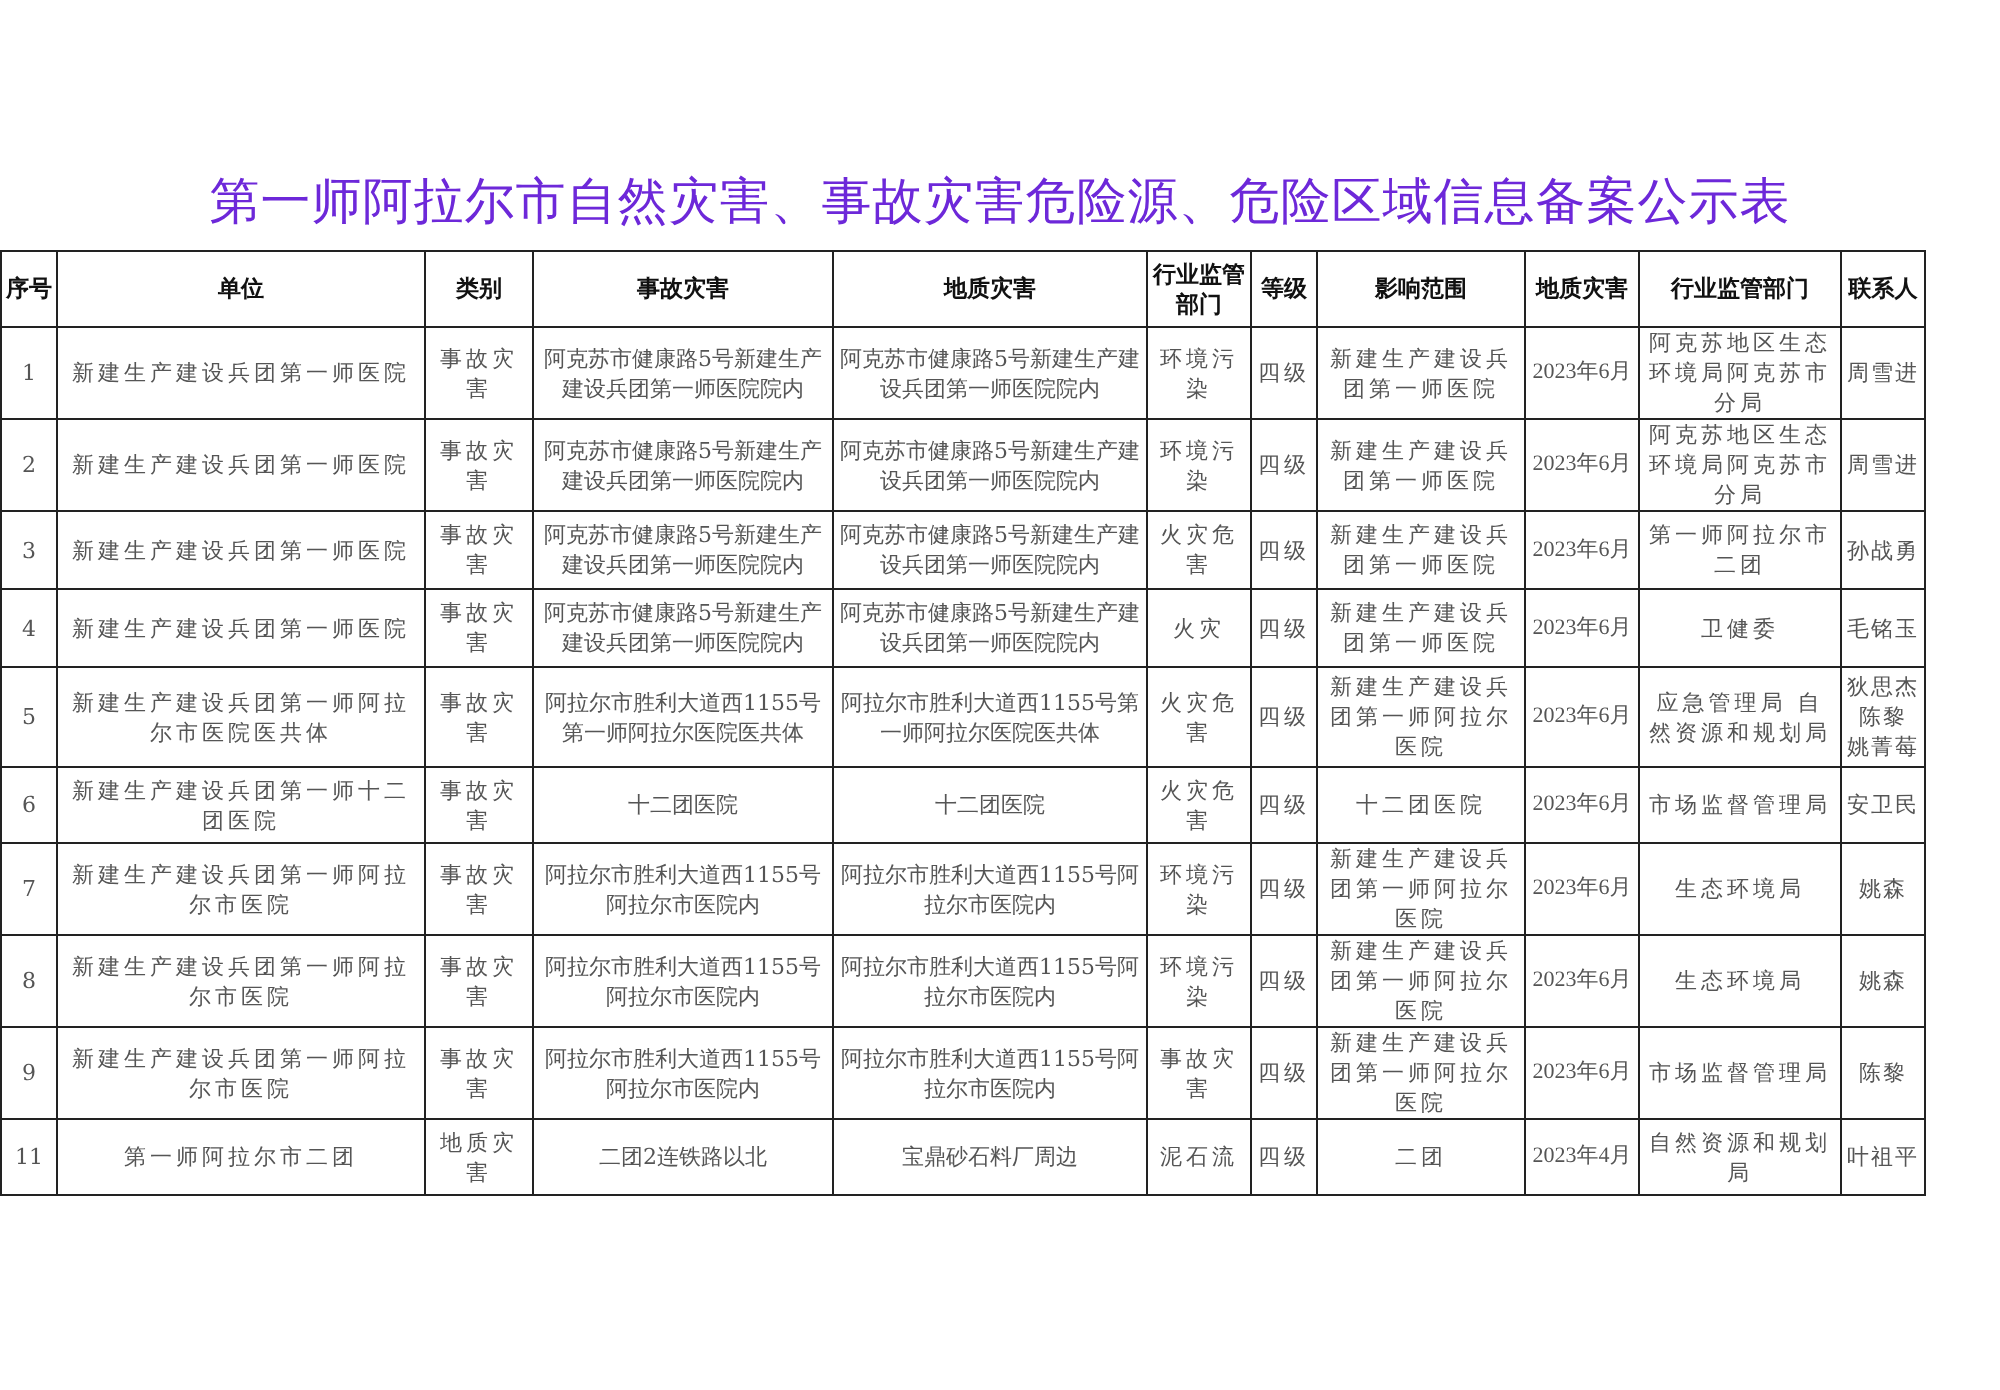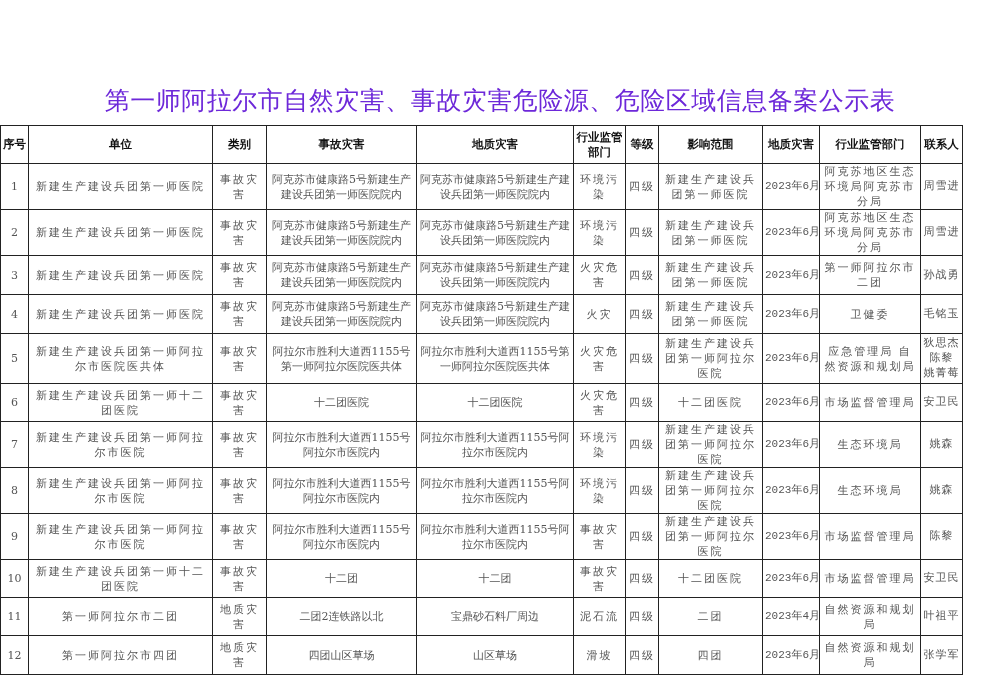--- a/index.html
+++ b/index.html
@@ -3,22 +3,22 @@
 <meta charset="utf-8">
 <style>
   html, body { margin:0; padding:0; background:#ffffff; }
   body { width:1000px; height:695px; position:relative; overflow:hidden; font-family:"DejaVu Serif", serif; color:#333; }
   .title { position:absolute; left:0; top:84px; width:1000px; text-align:center; font-family:"DejaVu Serif", serif; font-size:25px; color:#6d28d9; letter-spacing:0.5px; }
   table.grid { position:absolute; left:0; top:125px; border-collapse:collapse; table-layout:fixed; width:962px;border-radius:13px; }
   table.grid td, table.grid th { border:1.4px solid #222; text-align:center; vertical-align:middle; padding:0 2px; line-height:15px; overflow:hidden; }
   table.grid th { font-family:"DejaVu Sans", sans-serif; font-weight:bold; font-size:11.5px; color:#111; height:37px; }
   table.grid td { font-size:11px; color:#555; }
   td.num { font-size:13px; color:#555; }
-  td.date { font-family:Liberation Mono, monospace; font-size:13px; color:#111; white-space:nowrap; padding:0; }
-  td.contact { font-size:12px; letter-spacing:1px;font-family:Liberation Mono, monospace; }
+  td.date { font-family:Liberation Serif, serif; font-size:13px; color:#111; white-space:nowrap; padding:0; }
+  td.contact { font-size:12px; letter-spacing:1px; }
   td.spaced { letter-spacing:2px; }
 </style>
 </head>
 <body>
 
 <div class="title">第一师阿拉尔市自然灾害、事故灾害危险源、危险区域信息备案公示表</div>
 
 <table class="grid">
   <colgroup>
     <col style="width:28px">
@@ -160,52 +160,26 @@
         <td>阿拉尔市胜利大道西1155号阿拉尔市医院内</td>
         <td>阿拉尔市胜利大道西1155号阿拉尔市医院内</td>
         <td class="spaced">事故灾害</td>
         <td class="spaced">四级</td>
         <td class="spaced">新建生产建设兵团第一师阿拉尔医院</td>
         <td class="date">2023年6月</td>
         <td class="spaced">市场监督管理局</td>
         <td class="contact">陈黎</td>
       </tr>
       <tr style="height: 38px;">
-        <td class="num">10</td>
-        <td class="spaced">新建生产建设兵团第一师十二团医院</td>
-        <td class="spaced">事故灾害</td>
-        <td>十二团</td>
-        <td>十二团</td>
-        <td class="spaced">事故灾害</td>
-        <td class="spaced">四级</td>
-        <td class="spaced">十二团医院</td>
-        <td class="date">2023年6月</td>
-        <td class="spaced">市场监督管理局</td>
-        <td class="contact">安卫民</td>
-      </tr>
-      <tr style="height: 38px;">
         <td class="num">11</td>
         <td class="spaced">第一师阿拉尔市二团</td>
         <td class="spaced">地质灾害</td>
         <td>二团2连铁路以北</td>
         <td>宝鼎砂石料厂周边</td>
         <td class="spaced">泥石流</td>
         <td class="spaced">四级</td>
         <td class="spaced">二团</td>
         <td class="date">2023年4月</td>
         <td class="spaced">自然资源和规划局</td>
         <td class="contact">叶祖平</td>
       </tr>
-      <tr style="height: 39px;">
-        <td class="num">12</td>
-        <td class="spaced">第一师阿拉尔市四团</td>
-        <td class="spaced">地质灾害</td>
-        <td>四团山区草场</td>
-        <td>山区草场</td>
-        <td class="spaced">滑坡</td>
-        <td class="spaced">四级</td>
-        <td class="spaced">四团</td>
-        <td class="date">2023年6月</td>
-        <td class="spaced">自然资源和规划局</td>
-        <td class="contact">张学军</td>
-      </tr>
     </tbody>
 </table>
 
 </body></html>

